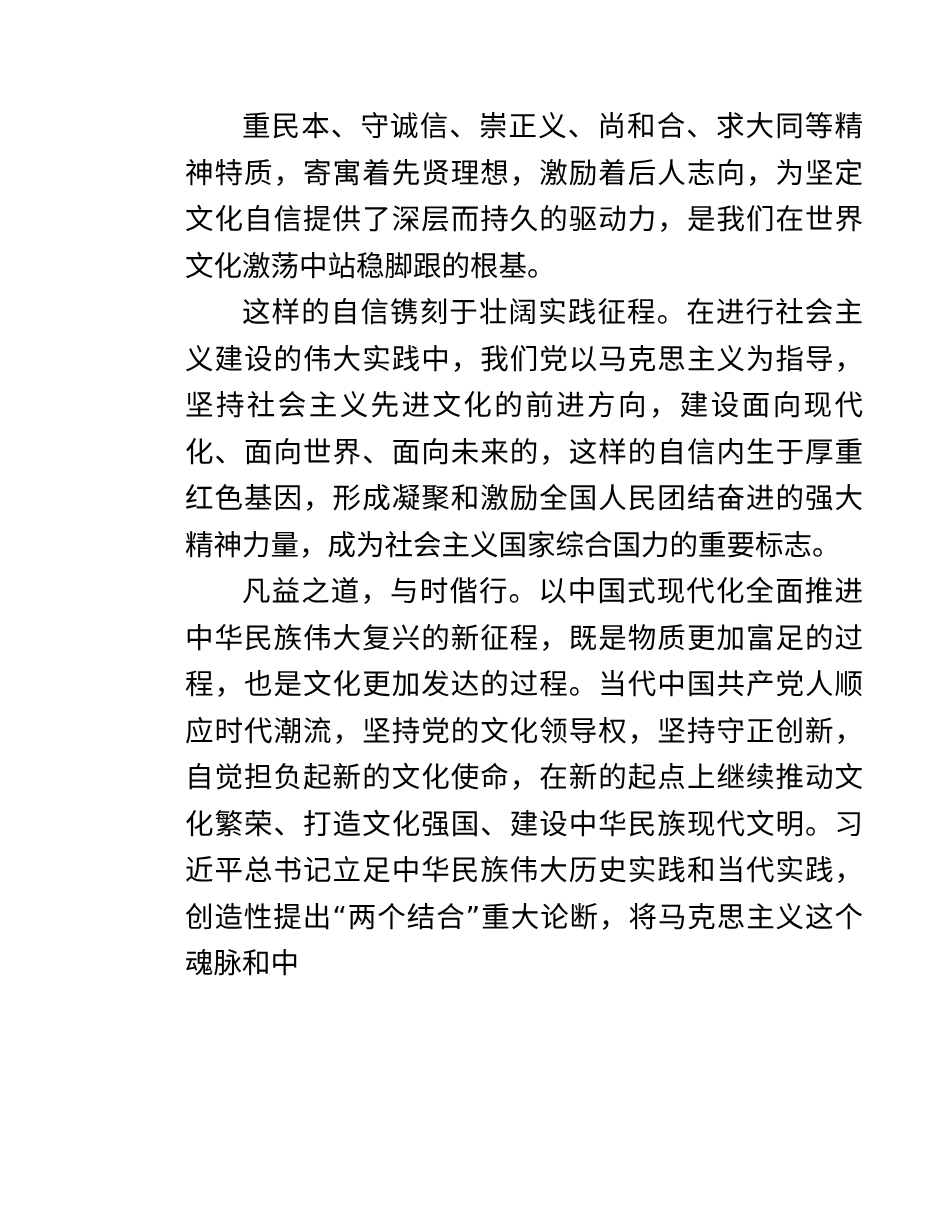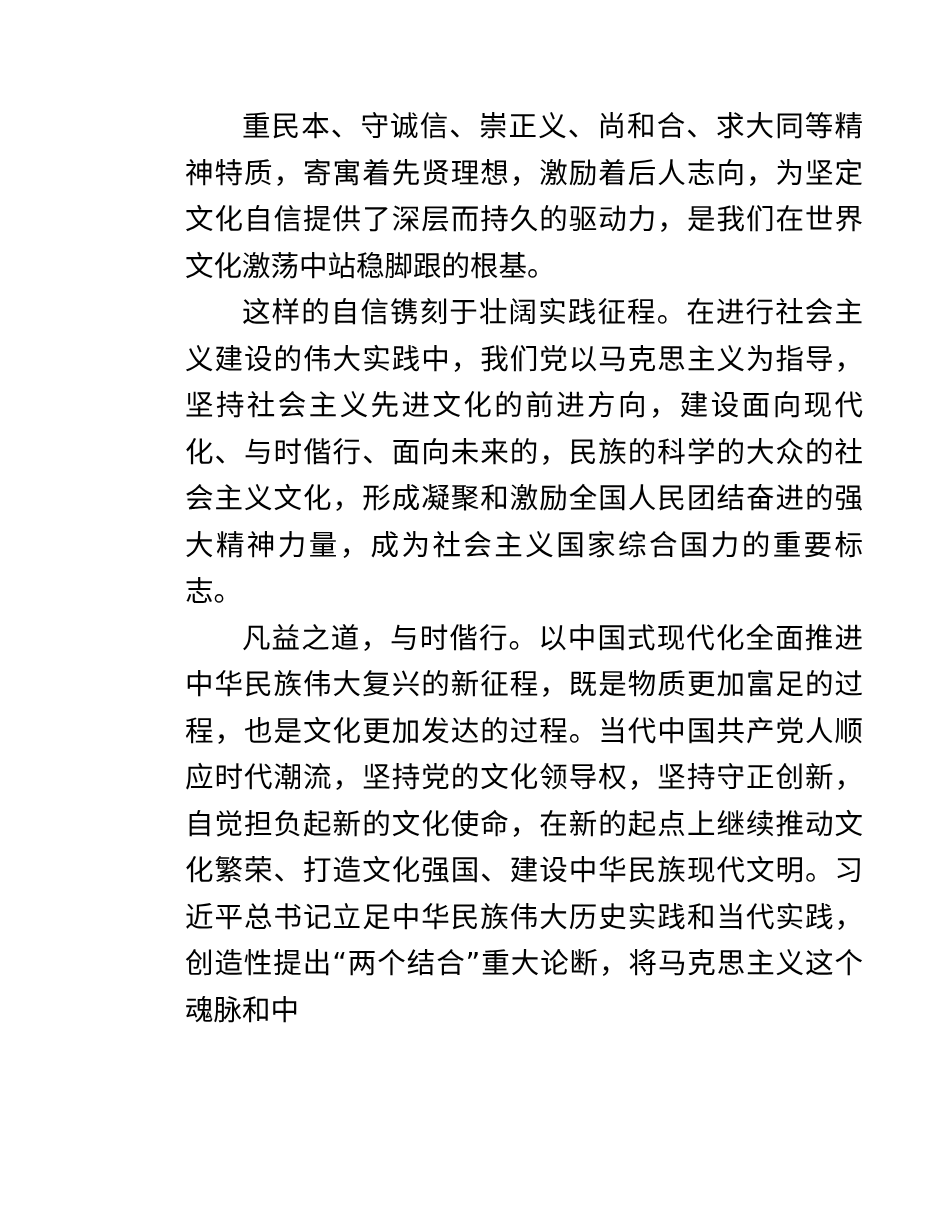--- a/index.html
+++ b/index.html
@@ -47,19 +47,19 @@
 </head>
 <body>
 
 <div class="page">
 
   <div class="text-column">
 
     <p class="para">重民本、守诚信、崇正义、尚和合、求大同等精神特质，寄寓着先贤理想，激励着后人志向，为坚定文化自信提供了深层而持久的驱动力，是我们在世界文化激荡中站稳脚跟的根基。</p>
 
 
-    <p class="para">这样的自信镌刻于壮阔实践征程。在进行社会主义建设的伟大实践中，我们党以马克思主义为指导，坚持社会主义先进文化的前进方向，建设面向现代化、与时偕行、面向未来的，民族的科学的大众的社会主义文化，形成凝聚和激励全国人民团结奋进的强大精神力量，成为社会主义国家综合国力的重要标志。</p>
+    <p class="para">这样的自信镌刻于壮阔实践征程。在进行社会主义建设的伟大实践中，我们党以马克思主义为指导，坚持社会主义先进文化的前进方向，建设面向现代化、面向世界、面向未来的，这样的自信内生于厚重红色基因，形成凝聚和激励全国人民团结奋进的强大精神力量，成为社会主义国家综合国力的重要标志。</p>
 
     <p class="para">凡益之道，与时偕行。以中国式现代化全面推进中华民族伟大复兴的新征程，既是物质更加富足的过程，也是文化更加发达的过程。当代中国共产党人顺应时代潮流，坚持党的文化领导权，坚持守正创新，自觉担负起新的文化使命，在新的起点上继续推动文化繁荣、打造文化强国、建设中华民族现代文明。习近平总书记立足中华民族伟大历史实践和当代实践，创造性提出“两个结合”重大论断，将马克思主义这个魂脉和中</p>
 
   </div>
 
 </div>
 
 </body></html>

